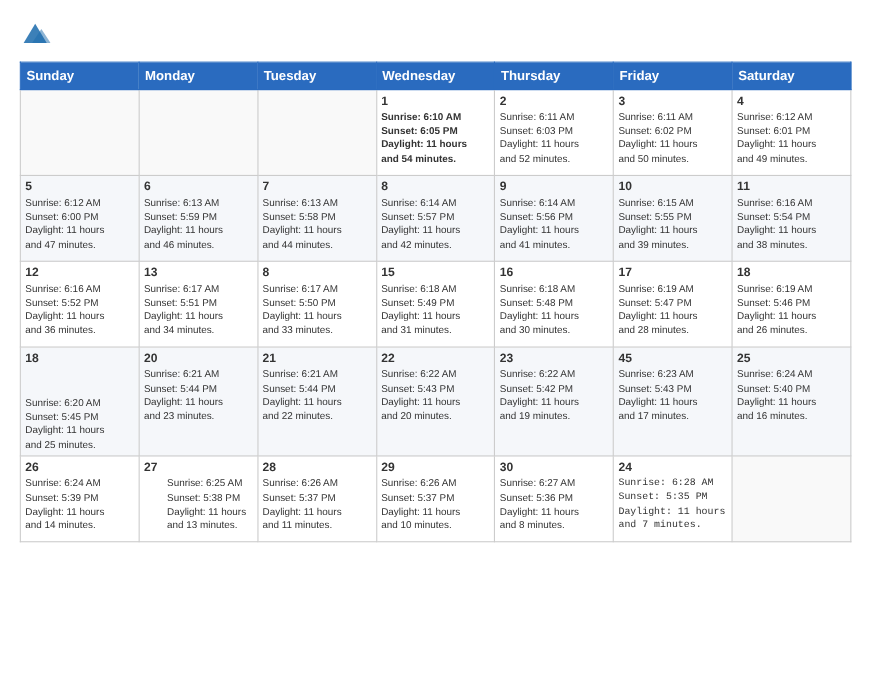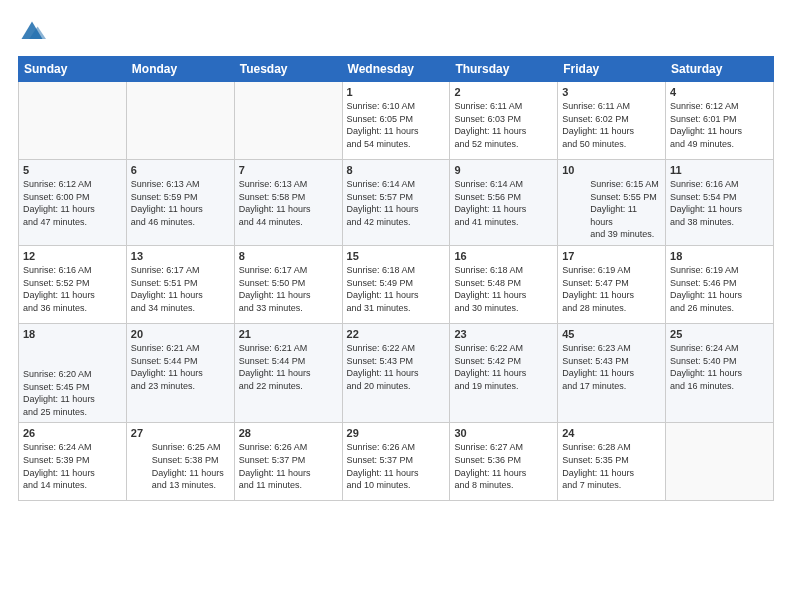--- a/index.html
+++ b/index.html
@@ -126,21 +126,21 @@
           <th>Saturday</th>
         </tr>
     </thead>
     <tbody id="calendar-body">
     <tr>
           <td class="empty-cell"></td>
           <td class="empty-cell"></td>
           <td class="empty-cell"></td>
           <td>
             <span class="day-num">1</span>
-            <div class="day-info" style="white-space: pre-line;">Sunrise: 6:10 AM
+            <div class="day-info" style="white-space: pre-line; font-weight: bold;">Sunrise: 6:10 AM
 Sunset: 6:05 PM
 Daylight: 11 hours
 and 54 minutes.</div>
           </td>
           <td>
             <span class="day-num">2</span>
             <div class="day-info" style="white-space: pre-line;">Sunrise: 6:11 AM
 Sunset: 6:03 PM
 Daylight: 11 hours
 and 52 minutes.</div>
@@ -191,21 +191,21 @@
           </td>
           <td>
             <span class="day-num">9</span>
             <div class="day-info" style="white-space: pre-line;">Sunrise: 6:14 AM
 Sunset: 5:56 PM
 Daylight: 11 hours
 and 41 minutes.</div>
           </td>
           <td>
             <span class="day-num">10</span>
-            <div class="day-info" style="white-space: pre-line; margin-left: 28px;">Sunrise: 6:15 AM
+            <div class="day-info" style="white-space: pre-line;">Sunrise: 6:15 AM
 Sunset: 5:55 PM
 Daylight: 11 hours
 and 39 minutes.</div>
           </td>
           <td>
             <span class="day-num">11</span>
             <div class="day-info" style="white-space: pre-line;">Sunrise: 6:16 AM
 Sunset: 5:54 PM
 Daylight: 11 hours
 and 38 minutes.</div>
@@ -344,21 +344,21 @@
           </td>
           <td>
             <span class="day-num">30</span>
             <div class="day-info" style="white-space: pre-line;">Sunrise: 6:27 AM
 Sunset: 5:36 PM
 Daylight: 11 hours
 and 8 minutes.</div>
           </td>
           <td>
             <span class="day-num">24</span>
-            <div class="day-info" style="white-space: pre-line;">Sunrise: 6:28 AM
+            <div class="day-info" style="white-space: pre-line; font-family: Liberation Mono, monospace;">Sunrise: 6:28 AM
 Sunset: 5:35 PM
 Daylight: 11 hours
 and 7 minutes.</div>
           </td>
           <td class="empty-cell"></td>
         </tr>
       </tbody>
   </table>
 </div>
 

